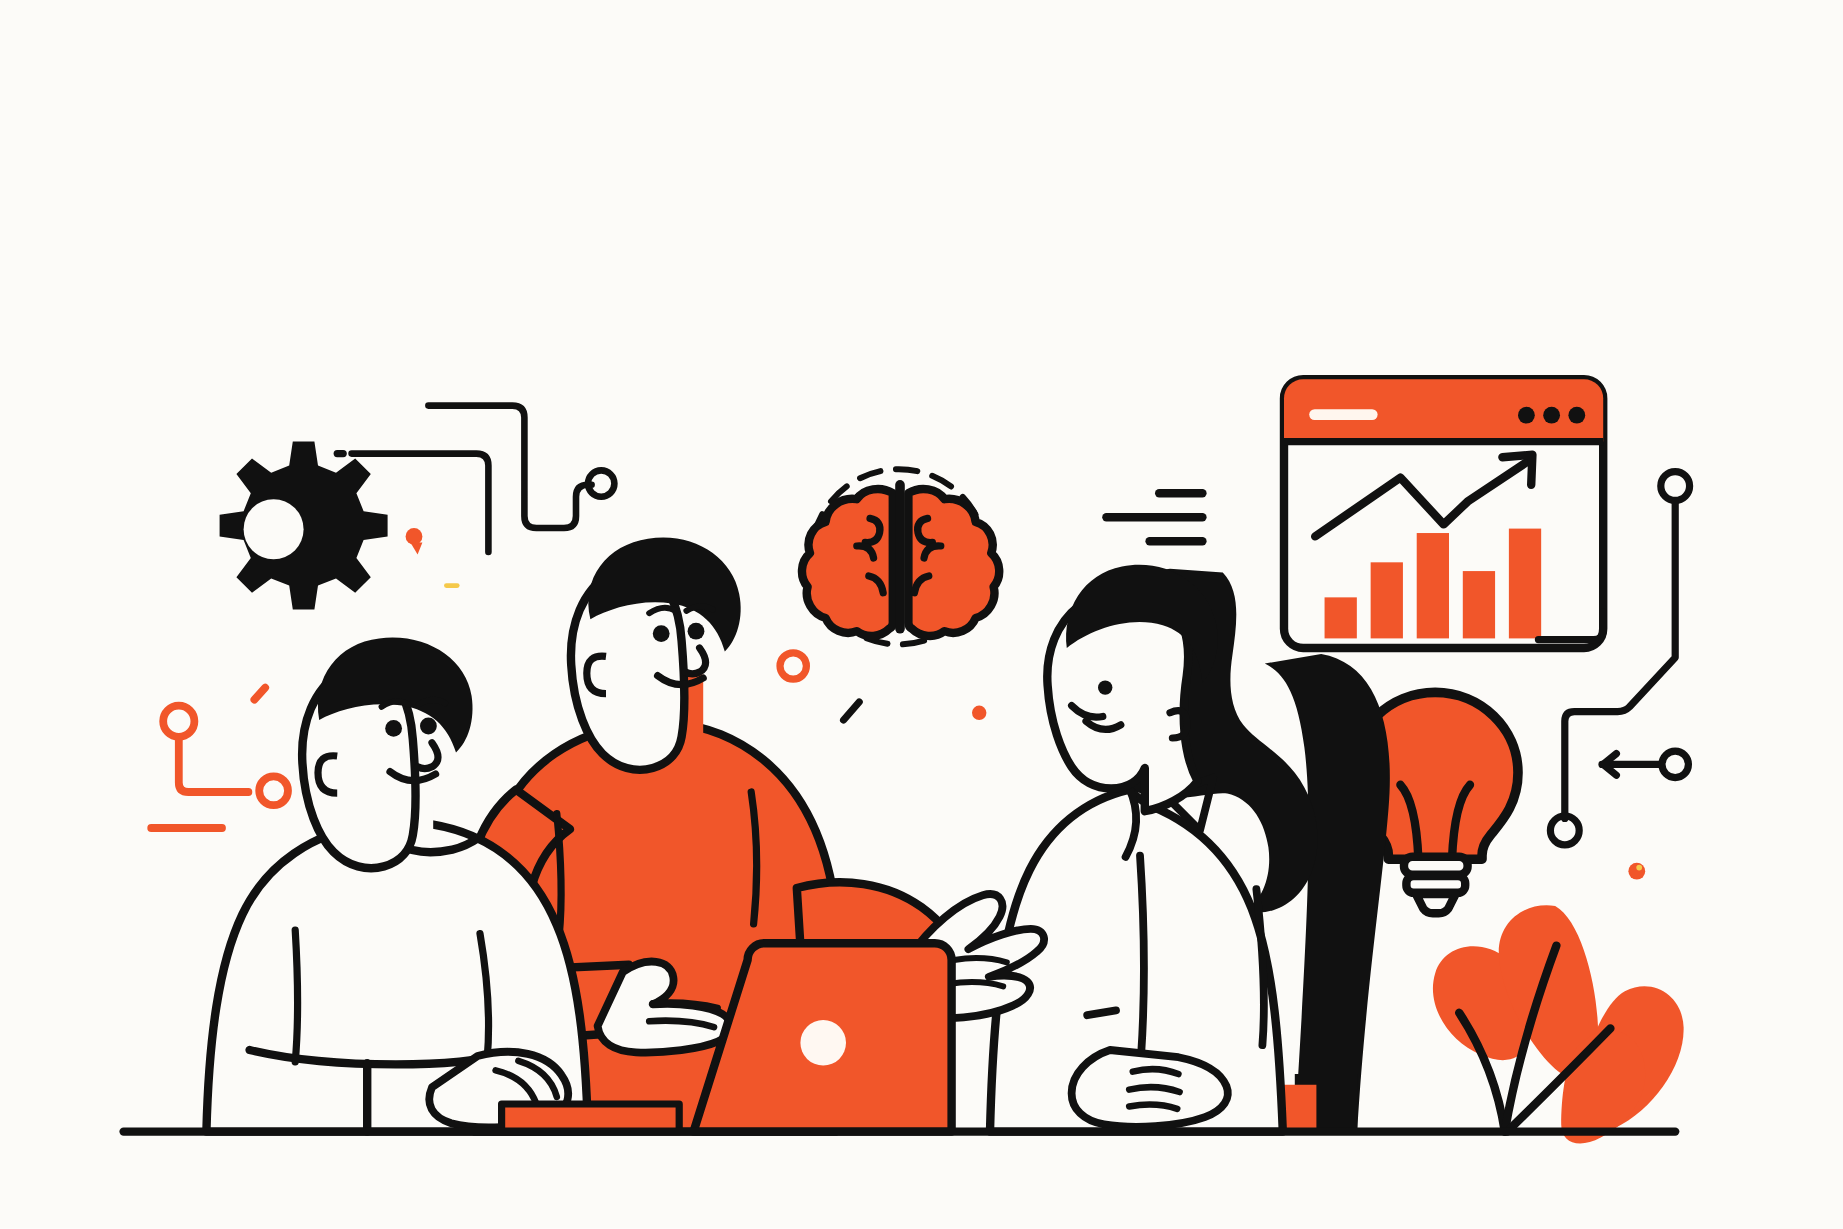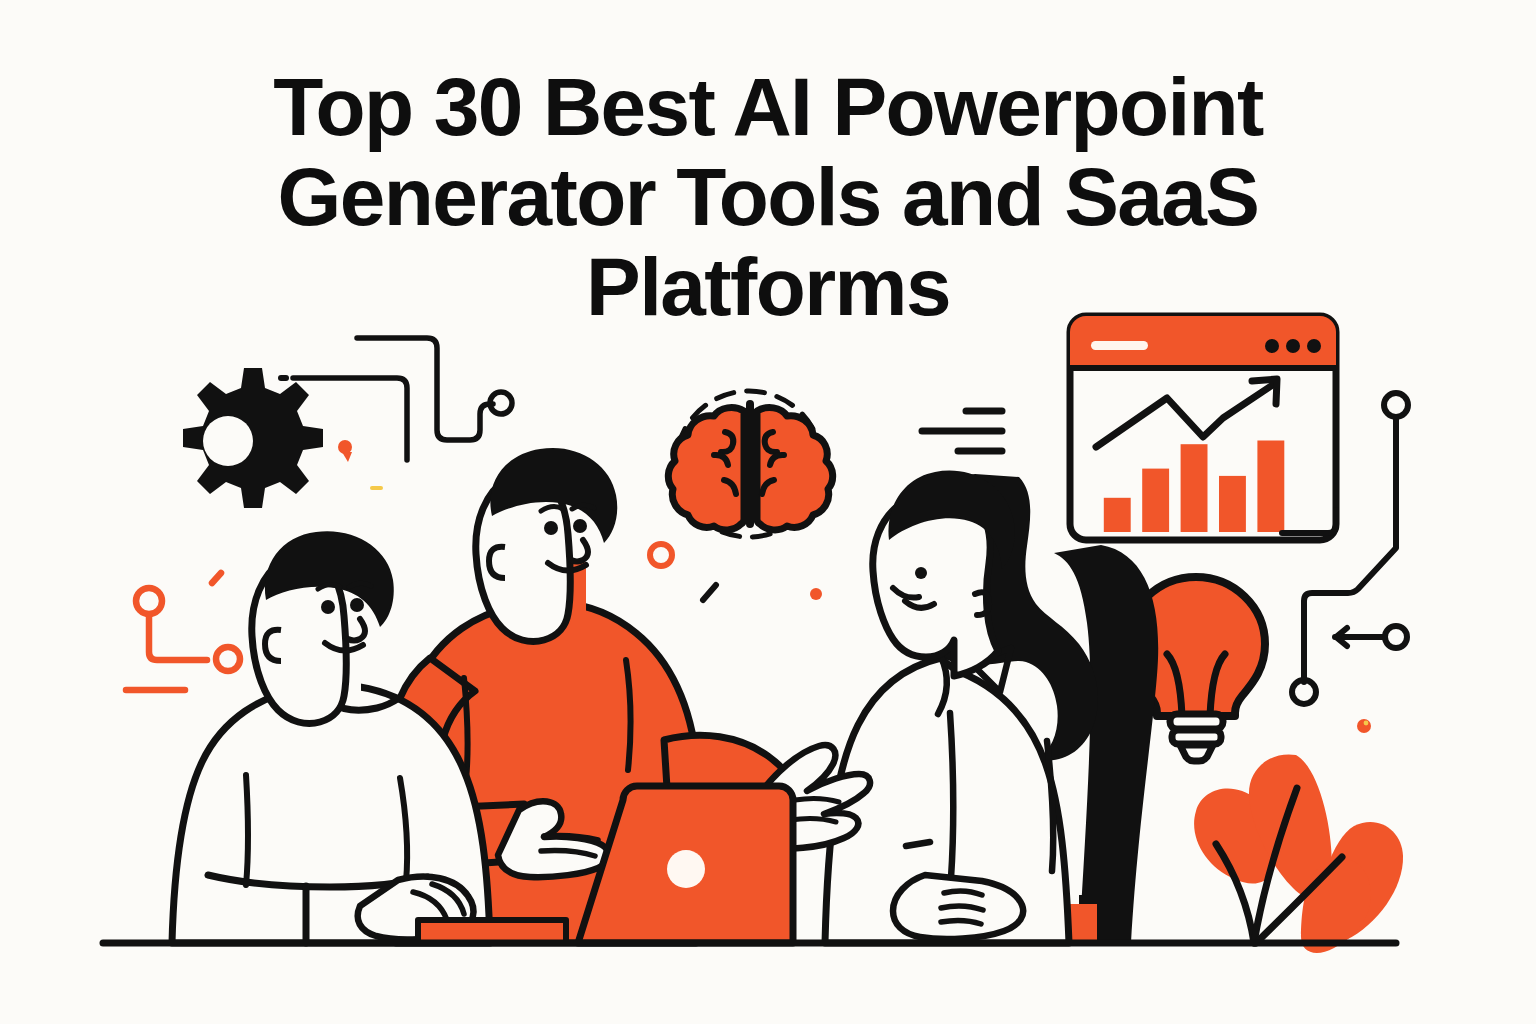--- a/index.html
+++ b/index.html
@@ -41,23 +41,20 @@
     top: 0;
     width: 1536px;
     height: 1024px;
   }
 </style>
 </head>
 <body>
 
 <div id="canvas" style="width: 1536px; height: 1024px; background: rgb(252, 251, 248);">
 
-  <div id="title-block">
-    <h1 id="title-text" style="color: rgb(14, 14, 14);">Top 30 Best AI Powerpoint Generator Tools and SaaS Platforms</h1>
-  </div>
 
   <svg id="art" viewBox="0 0 1536 1024" xmlns="http://www.w3.org/2000/svg">
 
     <defs>
       <clipPath id="clipChartArea">
         <rect x="1074" y="367" width="258" height="168"></rect>
       </clipPath>
     </defs>
 
     <g fill="none" stroke="#111111" stroke-width="5.5" stroke-linecap="round" stroke-linejoin="round">

